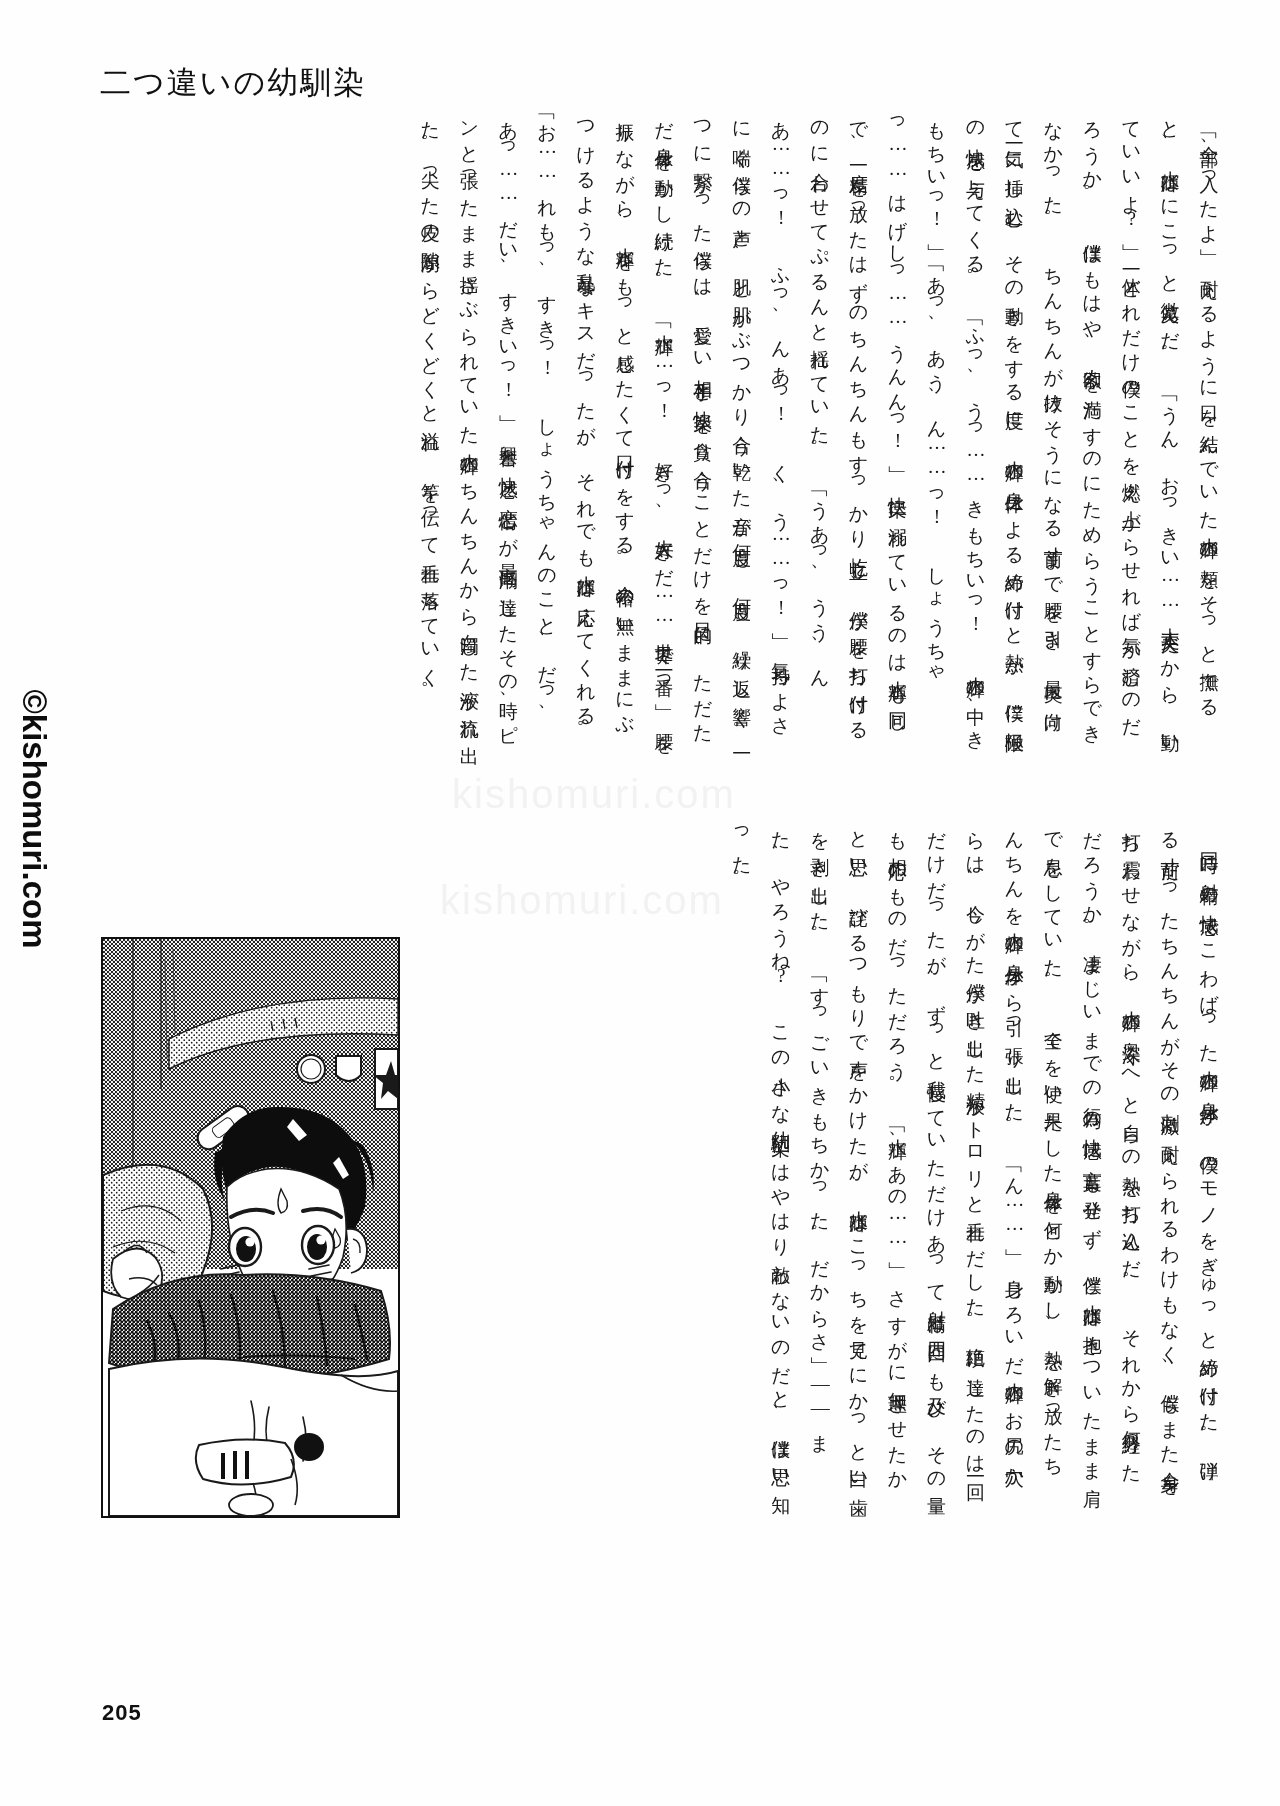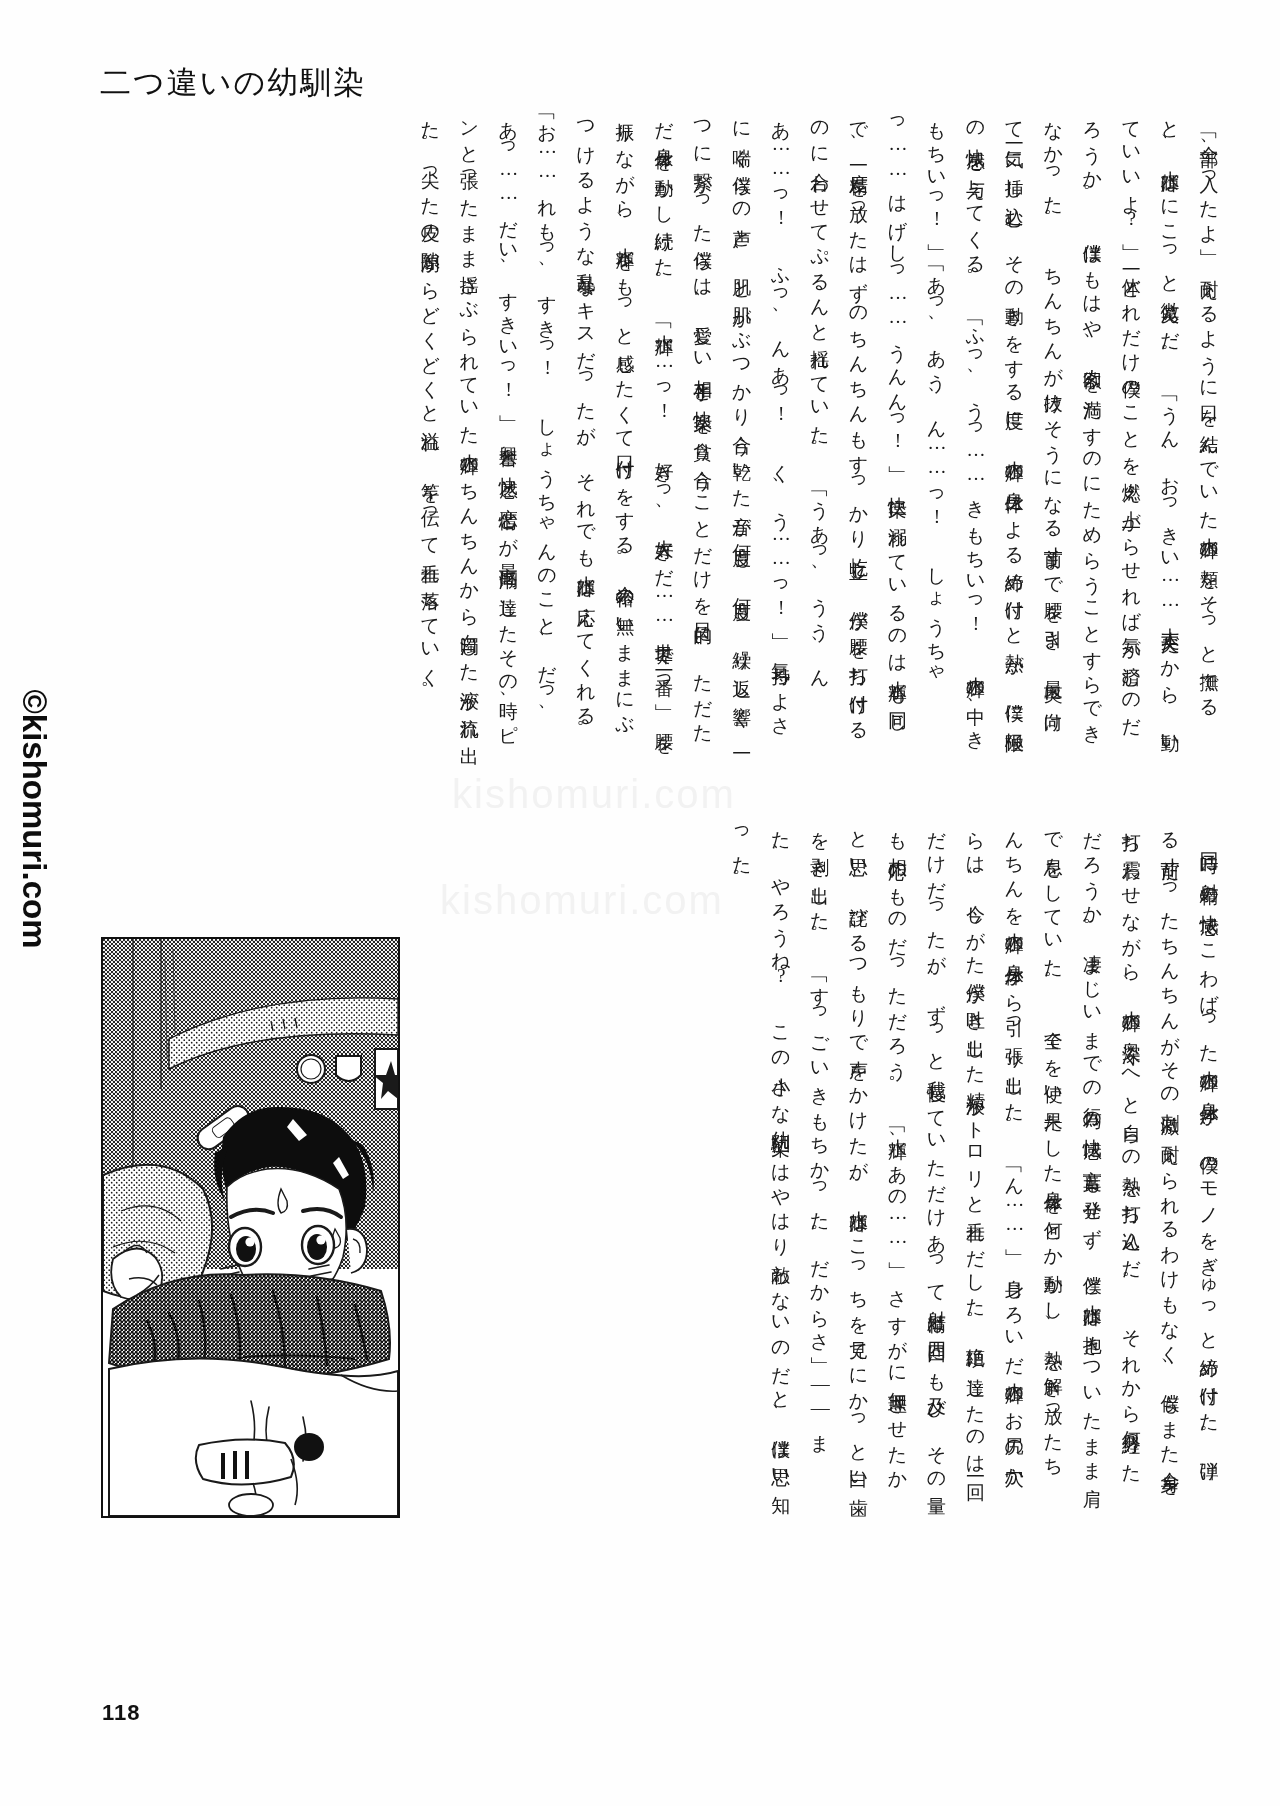--- a/index.html
+++ b/index.html
@@ -272,15 +272,15 @@
         <path d="M96 506 Q140 496 182 504 Q196 520 188 538 Q140 552 100 540 Q88 522 96 506 Z" fill="#ffffff" stroke="#1a1a1a" stroke-width="2"></path>
         <ellipse cx="206" cy="508" rx="15" ry="14" fill="#111"></ellipse>
         <path d="M120 514 L120 540 M132 512 L132 540 M144 512 L144 540" stroke="#111" stroke-width="4"></path>
         <path d="M188 520 Q198 546 192 566" stroke="#1a1a1a" stroke-width="1.6" fill="none"></path>
         <path d="M150 544 Q156 562 152 577" stroke="#1a1a1a" stroke-width="1.6" fill="none"></path>
         <ellipse cx="148" cy="566" rx="22" ry="11" fill="#ffffff" stroke="#1a1a1a" stroke-width="1.8"></ellipse>
       </g>
     </svg>
   </div>
 
-  <div id="page-number">118</div>
+  <div id="page-number">205</div>
 
 </div>
 
 </body></html>

